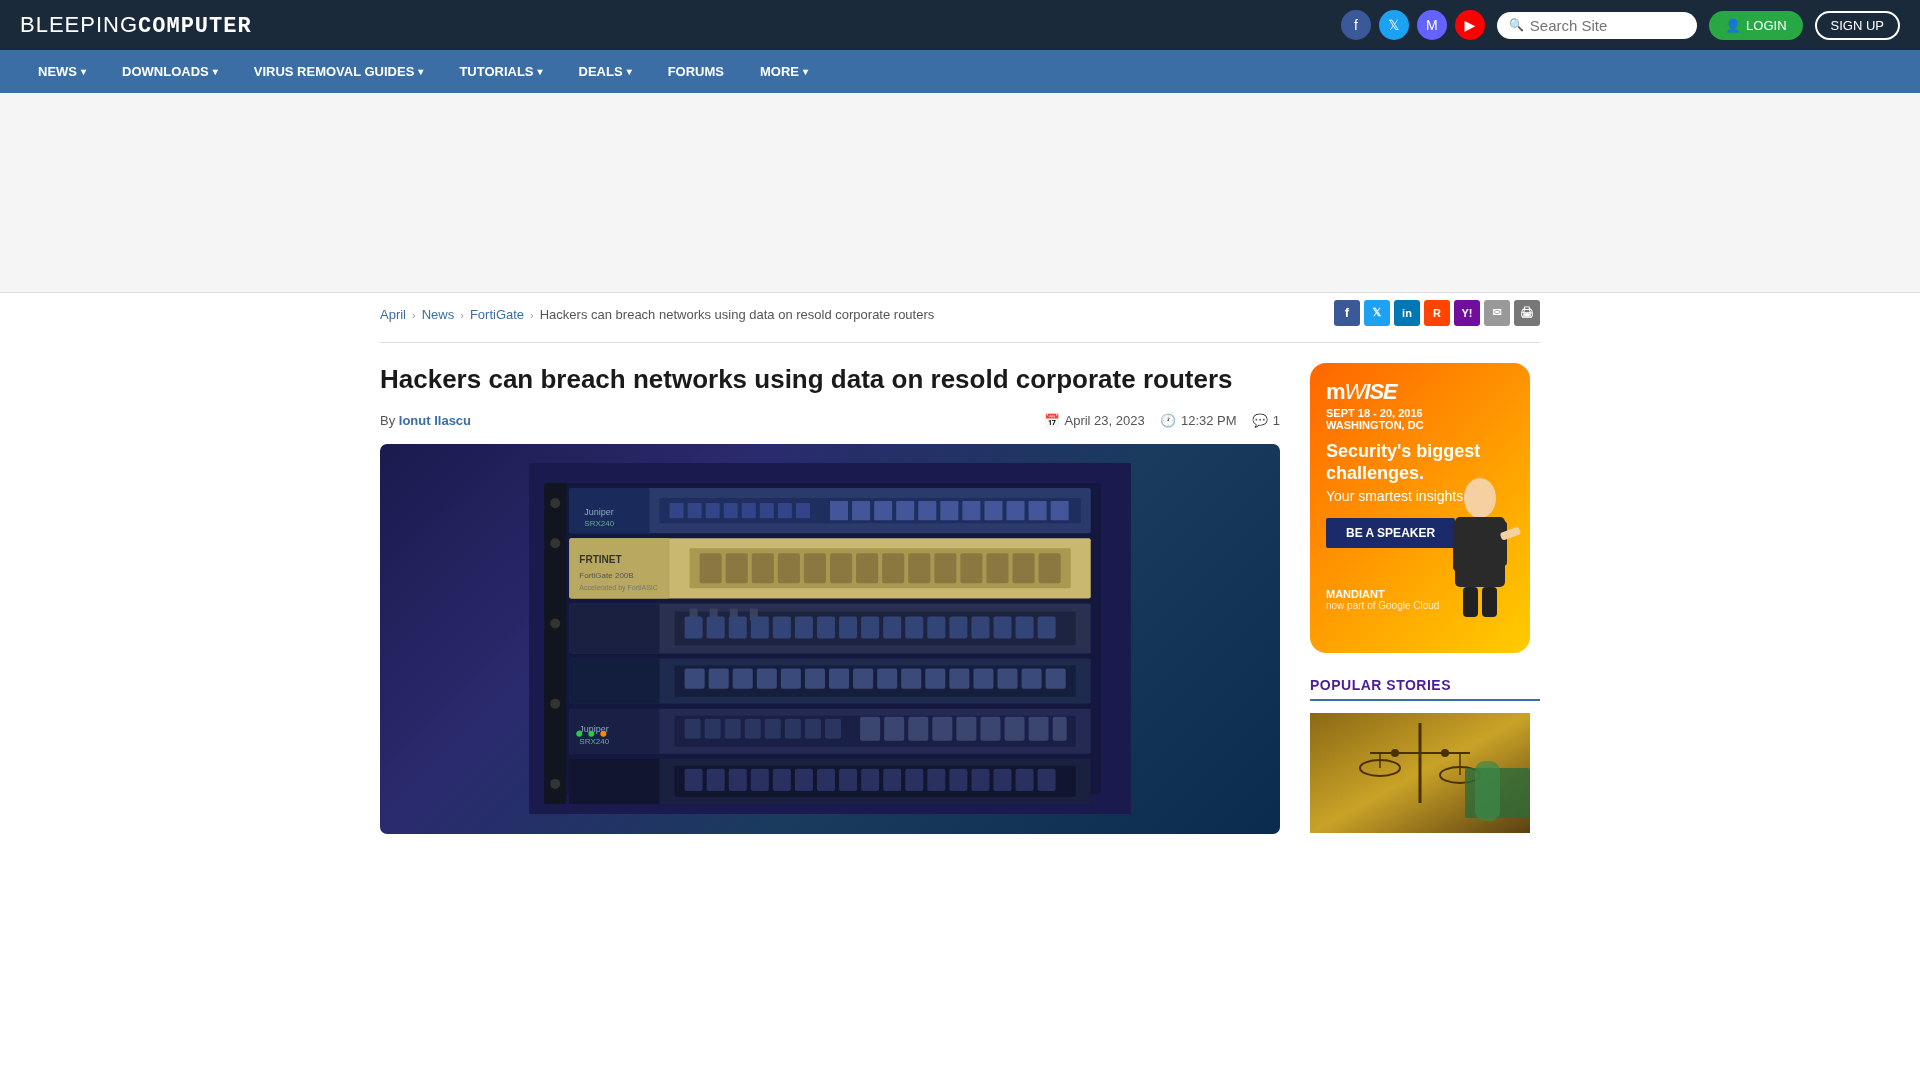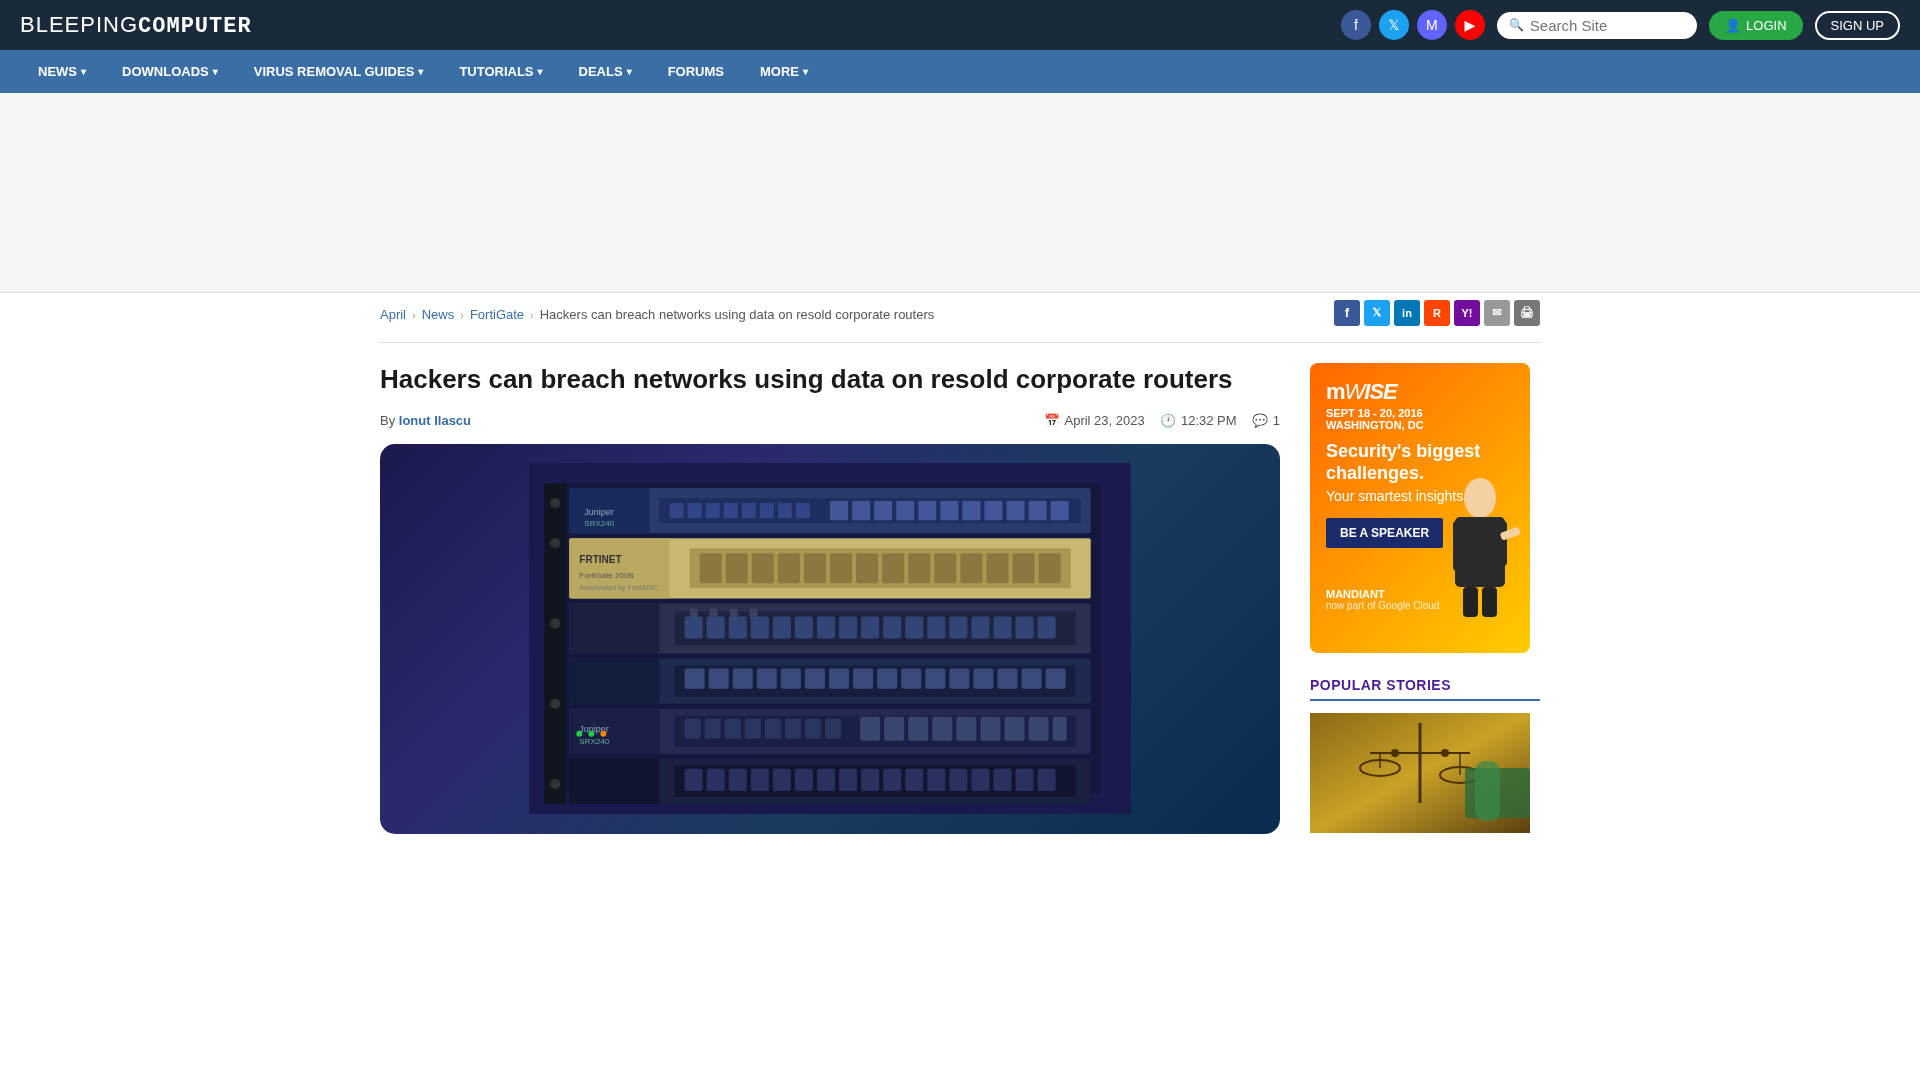--- a/index.html
+++ b/index.html
@@ -225,34 +225,34 @@
       display: flex;
       align-items: center;
       gap: 4px;
     }
     .meta-icon { color: #888; font-size: 13px; }
 
     .article-image {
       width: 100%;
       height: 390px;
       background: linear-gradient(135deg, #1a1a4e 0%, #2a2a6e 30%, #1a3a5e 60%, #0a2a4e 100%);
-      border-radius: 15px;
+      border-radius: 7px;
       display: flex;
       align-items: center;
       justify-content: center;
       overflow: hidden;
       position: relative;
     }
 
     
     .sidebar-ad {
       width: 220px;
       height: 290px;
       background: linear-gradient(135deg, #ff6600, #ff9900, #ffcc00);
-      border-radius: 8px;
+      border-radius: 16px;
       overflow: hidden;
       position: relative;
       display: flex;
       flex-direction: column;
       padding: 16px;
       color: #fff;
       margin-bottom: 24px;
     }
     .sidebar-ad .ad-brand {
       font-size: 22px;
@@ -274,21 +274,21 @@
     }
     .sidebar-ad .ad-subline {
       font-size: 14px;
       font-weight: 400;
       margin-bottom: 14px;
     }
     .sidebar-ad .ad-cta {
       background: #1a2a6a;
       color: #fff;
       border: none;
-      padding: 8px 14px;
+      padding: 8px 20px;
       font-size: 12px;
       font-weight: bold;
       cursor: pointer;
       border-radius: 2px;
       display: inline-block;
       width: fit-content;
       margin-bottom: 10px;
     }
     .sidebar-ad .ad-sponsor {
       font-size: 11px;

